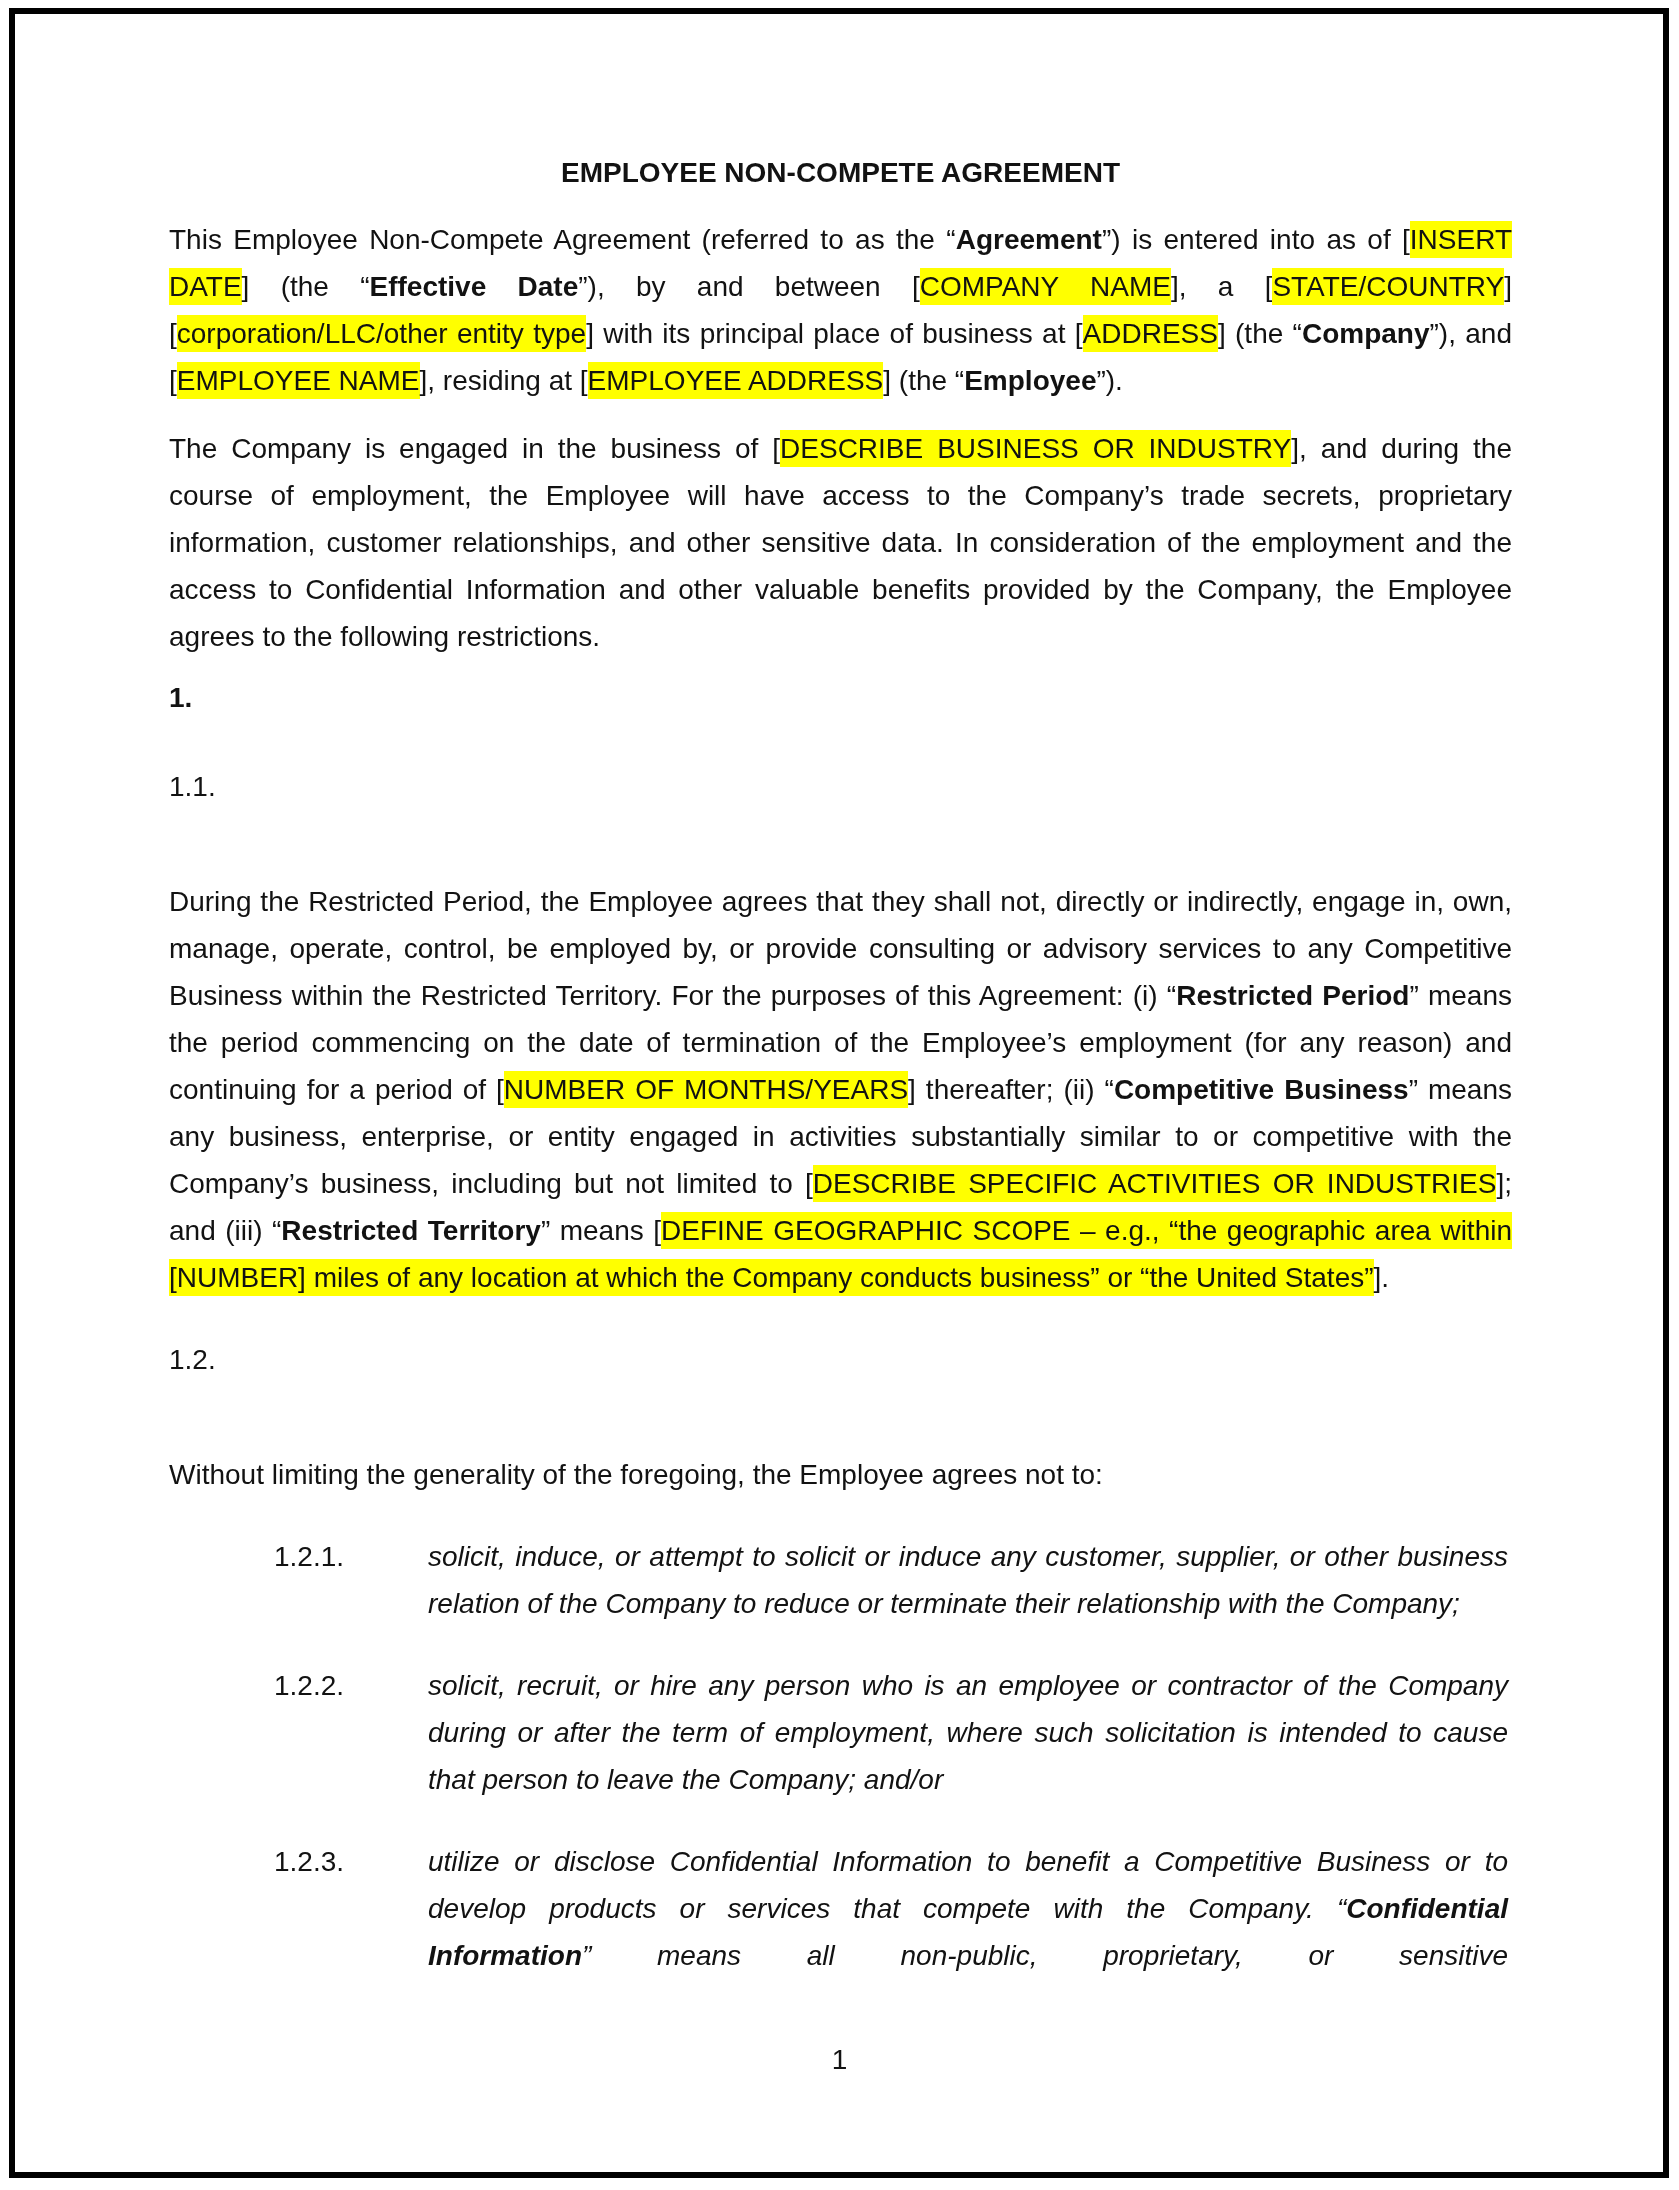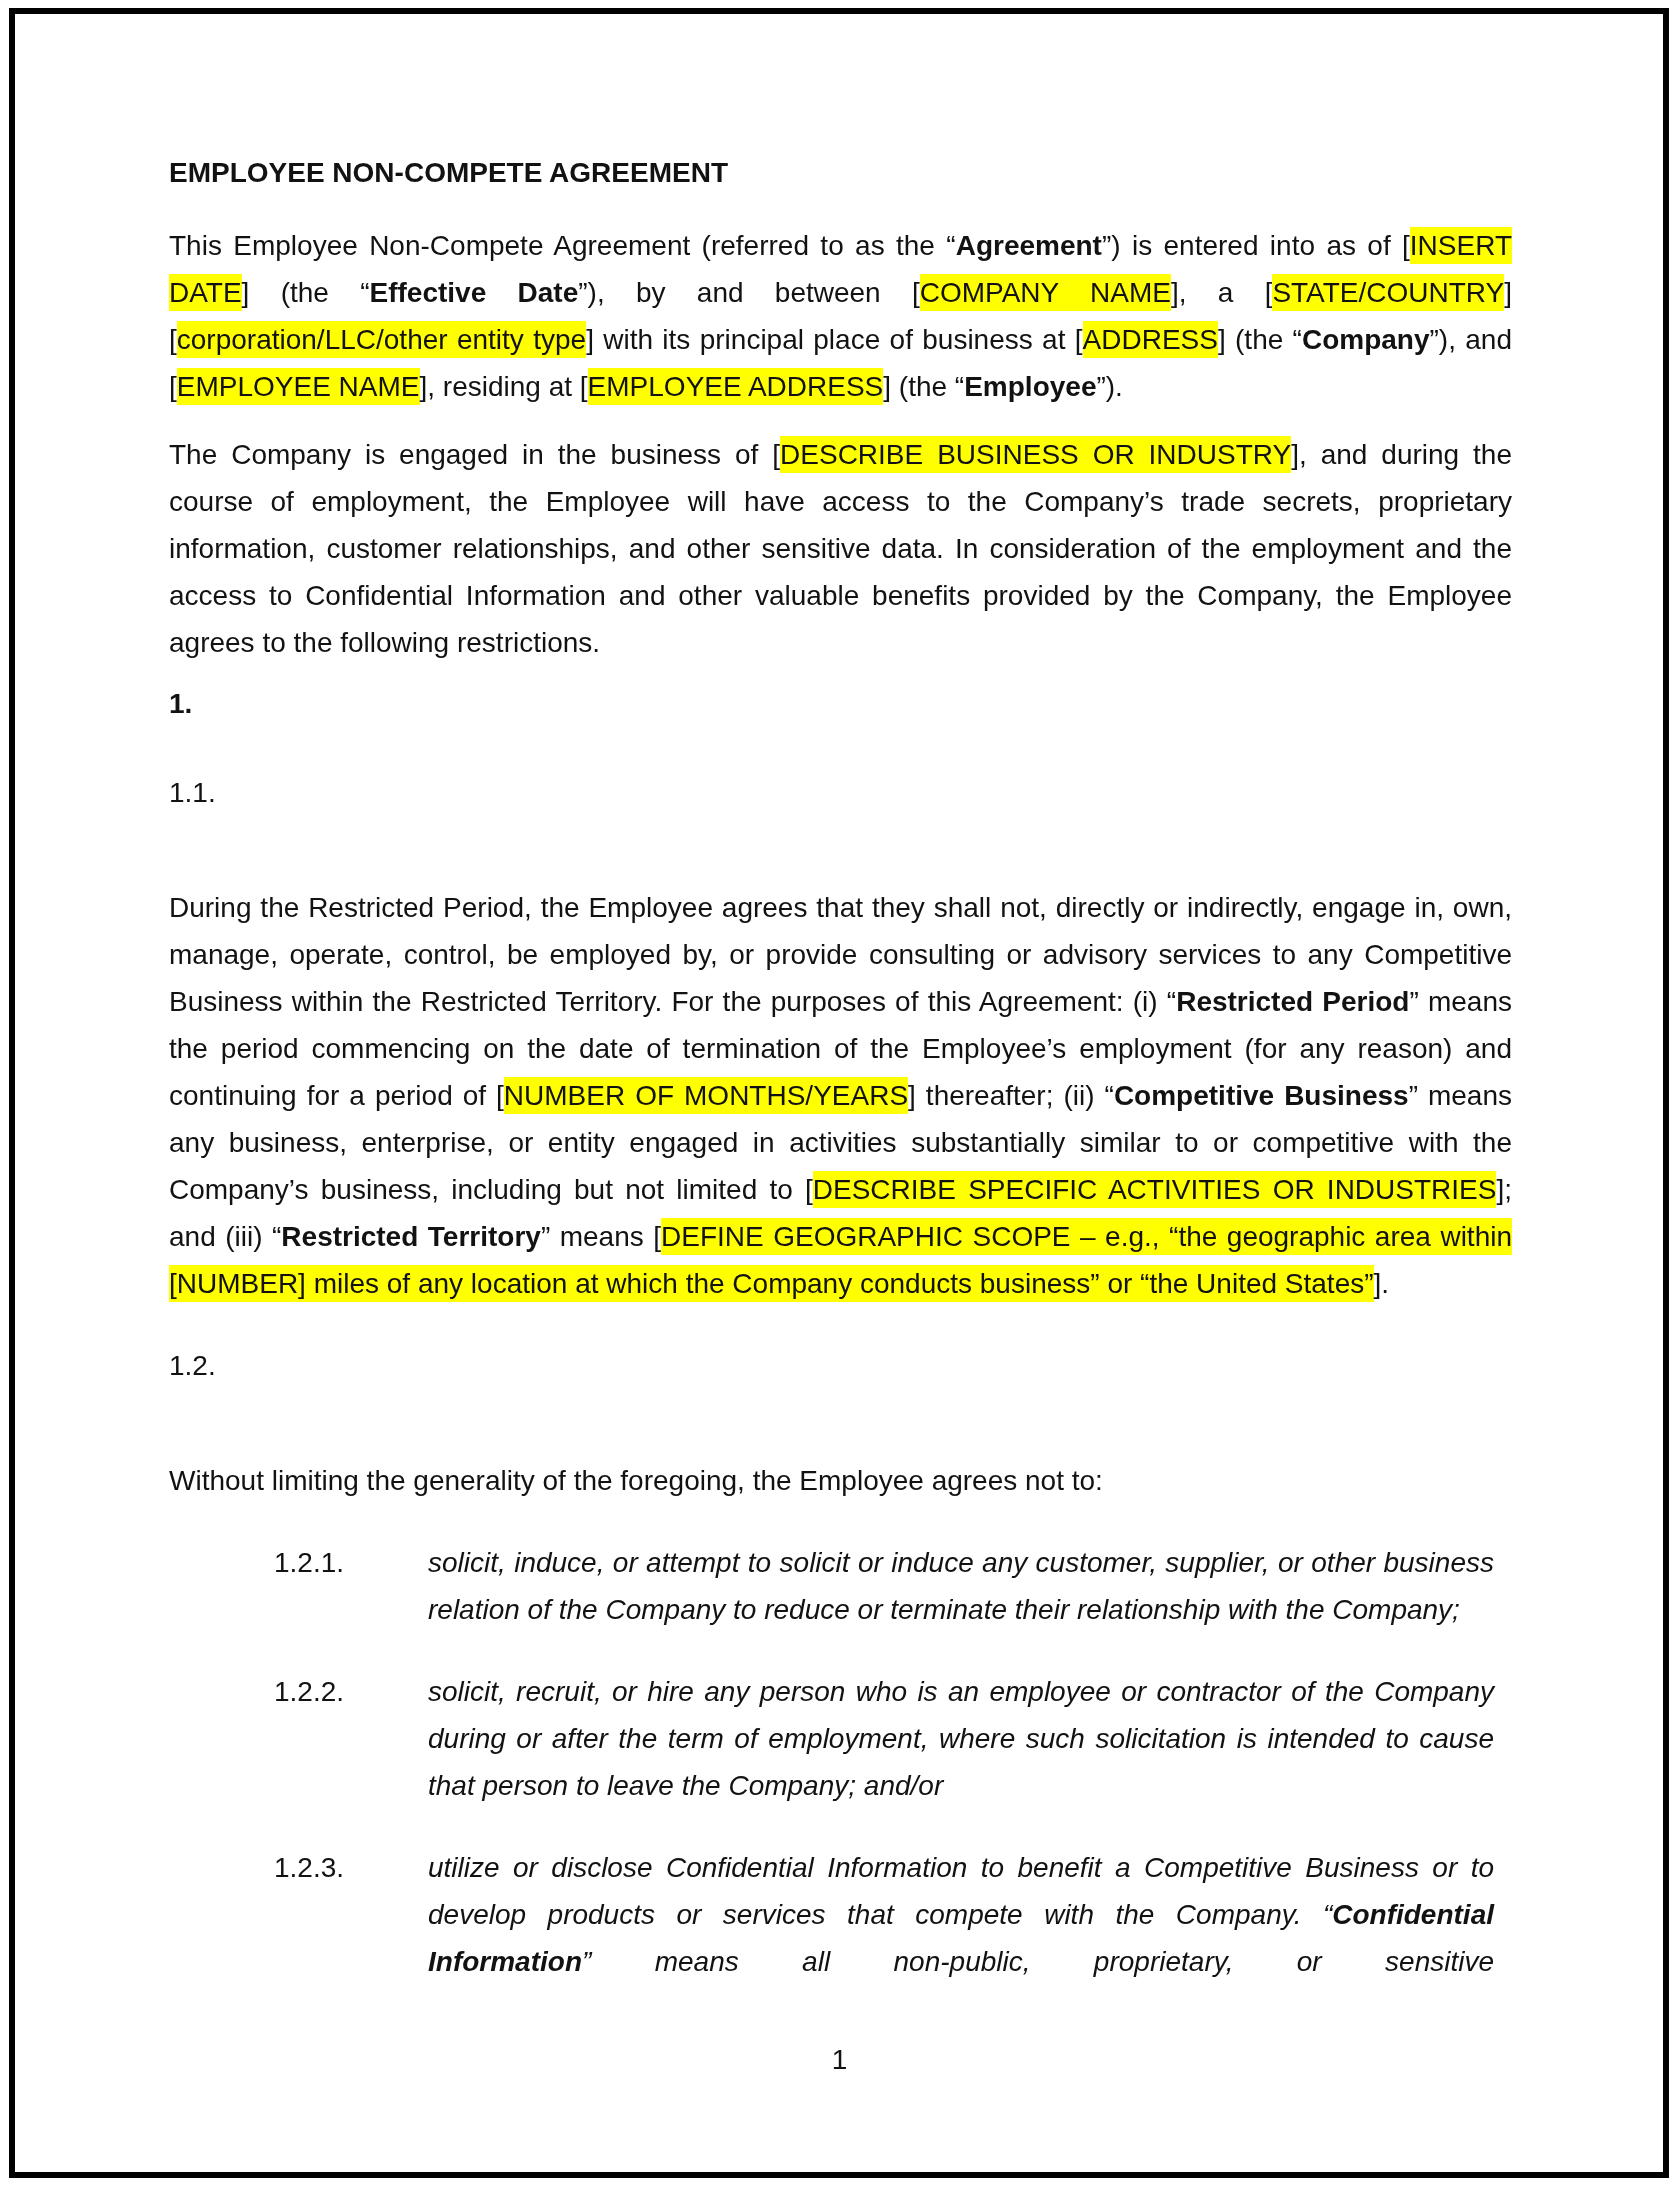--- a/index.html
+++ b/index.html
@@ -19,21 +19,22 @@
   }
   .content {
     position: absolute;
     left: 169px; top: 149px;
     width: 1343px;
     font-size: 28px;
     line-height: 47px;
   }
   .title {
     font-weight: bold;
-    margin: 0 0 26px 0;
+    text-align: center;
+    margin: 0 0 20px 0;
   }
   p.body-par {
     margin: 0 0 21px 0;
     text-align: justify;
     text-justify: inter-word;
   }
   p.body-par.tight { margin-bottom: 14px; }
   .section-heading {
     display: flex;
     font-weight: bold;
@@ -42,21 +43,21 @@
   .section-heading .num { flex: 0 0 104px; }
   .clause {
     display: flex;
     margin: 0 0 35px 0;
     flex-direction: column;
   }
   .clause .num { flex: 0 0 104px; }
   .clause .ctext { flex: 1; text-align: justify; text-justify: inter-word; margin-top: 11px; }
   .subclause {
     display: flex;
-    margin: 0 18px 35px 0;
+    margin: 0 4px 35px 0;
     padding-left: 105px;
   }
   .subclause .num { flex: 0 0 154px; }
   .subclause .ctext { flex: 1; text-align: justify; text-justify: inter-word; font-style: italic; }
   .justify-last { text-align-last: justify; }
   .b { font-weight: bold; }
   .hl { background: #ffff00; padding: 2.6px 0; }
   .page-number {
     position: absolute;
     top: 2044px; left: 0;

